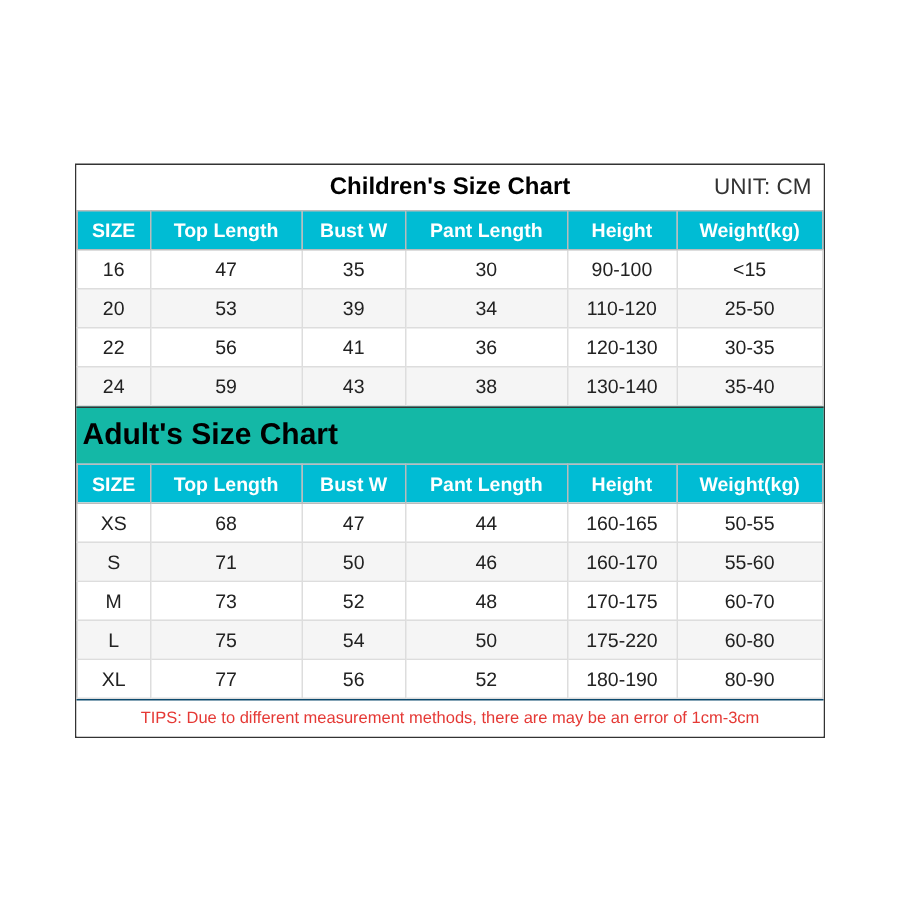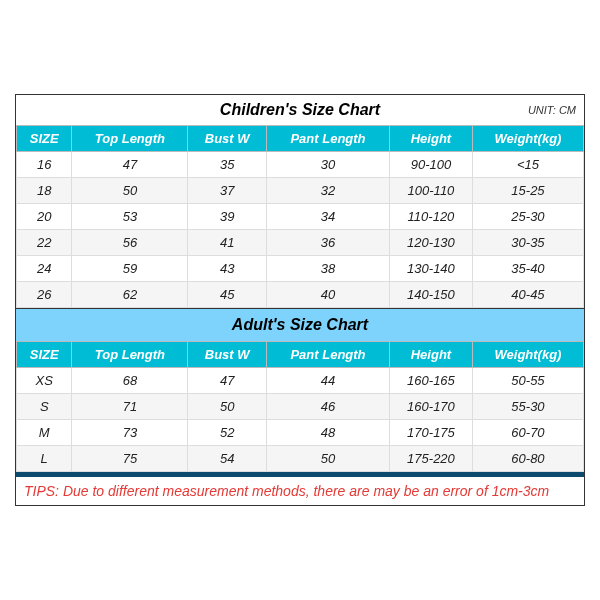--- a/index.html
+++ b/index.html
@@ -7,39 +7,38 @@
       width: 600px;
       height: 600px;
       background: #ffffff;
       font-family: Arial, sans-serif;
       font-size: 13px;
       display: flex;
       align-items: center;
       justify-content: center;
     }
     .chart-container {
-      width: 570px;
+      width: 500px;
       border: 1.5px solid #333;
       background: #fff;
-      font-style: italic;
     }
     .section-title {
       text-align: center;
       font-size: 16px;
       font-weight: bold;
       padding: 6px 4px;
       background: #fff;
       position: relative;
     }
     .unit-label {
       position: absolute;
       right: 8px;
       top: 50%;
       transform: translateY(-50%);
-      font-size: 11px;
+      font-size: 15px;
       font-weight: normal;
       color: #333;
     }
     table {
       width: 100%;
       border-collapse: collapse;
     }
     th {
       background: #00bcd4;
       color: #fff;
@@ -56,33 +55,33 @@
       font-size: 13px;
       color: #222;
     }
     tr:nth-child(even) td {
       background: #f5f5f5;
     }
     tr:nth-child(odd) td {
       background: #ffffff;
     }
     .adult-section-title {
-      text-align: center;
-      font-size: 16px;
+      font-size: 20px;
       font-weight: bold;
       padding: 7px 4px;
-      background: #7dd3fc;
+      background: #14b8a6;
       border-top: 1.5px solid #333;
     }
     .tips {
+      text-align: center;
       color: #e53935;
-      font-size: 14px;
+      font-size: 11px;
       padding: 6px 8px;
       background: #fff;
-      border-top: 5px solid #0c4a6e;
+      border-top: 1px solid #0c4a6e;
     }
   </style>
 </head>
 <body>
 
 <div class="chart-container">
 
   <div class="section-title">
     <span>Children's Size Chart</span>
     <span class="unit-label">UNIT: CM</span>
@@ -101,58 +100,42 @@
     <tbody id="children-tbody">
     <tr>
           <td>16</td>
           <td>47</td>
           <td>35</td>
           <td>30</td>
           <td>90-100</td>
           <td>&lt;15</td>
         </tr>
         <tr>
-          <td>18</td>
-          <td>50</td>
-          <td>37</td>
-          <td>32</td>
-          <td>100-110</td>
-          <td>15-25</td>
-        </tr>
-        <tr>
           <td>20</td>
           <td>53</td>
           <td>39</td>
           <td>34</td>
           <td>110-120</td>
-          <td>25-30</td>
+          <td>25-50</td>
         </tr>
         <tr>
           <td>22</td>
           <td>56</td>
           <td>41</td>
           <td>36</td>
           <td>120-130</td>
           <td>30-35</td>
         </tr>
         <tr>
           <td>24</td>
           <td>59</td>
           <td>43</td>
           <td>38</td>
           <td>130-140</td>
           <td>35-40</td>
-        </tr>
-        <tr>
-          <td>26</td>
-          <td>62</td>
-          <td>45</td>
-          <td>40</td>
-          <td>140-150</td>
-          <td>40-45</td>
         </tr>
       </tbody>
   </table>
 
   <div class="adult-section-title">
     <span>Adult's Size Chart</span>
   </div>
   <table>
     <thead>
       <tr>
@@ -172,35 +155,43 @@
           <td>44</td>
           <td>160-165</td>
           <td>50-55</td>
         </tr>
         <tr>
           <td>S</td>
           <td>71</td>
           <td>50</td>
           <td>46</td>
           <td>160-170</td>
-          <td>55-30</td>
+          <td>55-60</td>
         </tr>
         <tr>
           <td>M</td>
           <td>73</td>
           <td>52</td>
           <td>48</td>
           <td>170-175</td>
           <td>60-70</td>
         </tr>
         <tr>
           <td>L</td>
           <td>75</td>
           <td>54</td>
           <td>50</td>
           <td>175-220</td>
           <td>60-80</td>
         </tr>
+        <tr>
+          <td>XL</td>
+          <td>77</td>
+          <td>56</td>
+          <td>52</td>
+          <td>180-190</td>
+          <td>80-90</td>
+        </tr>
       </tbody>
   </table>
 
   <div class="tips">TIPS: Due to different measurement methods, there are may be an error of 1cm-3cm</div>
 </div>
 
 </body></html>

